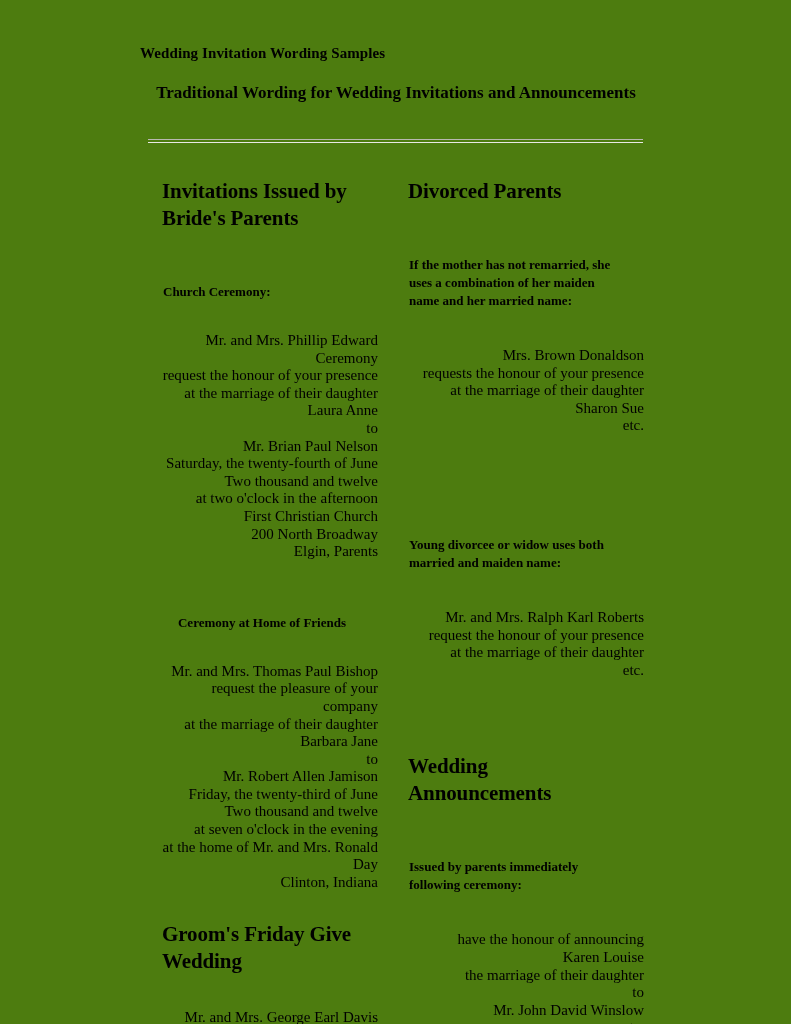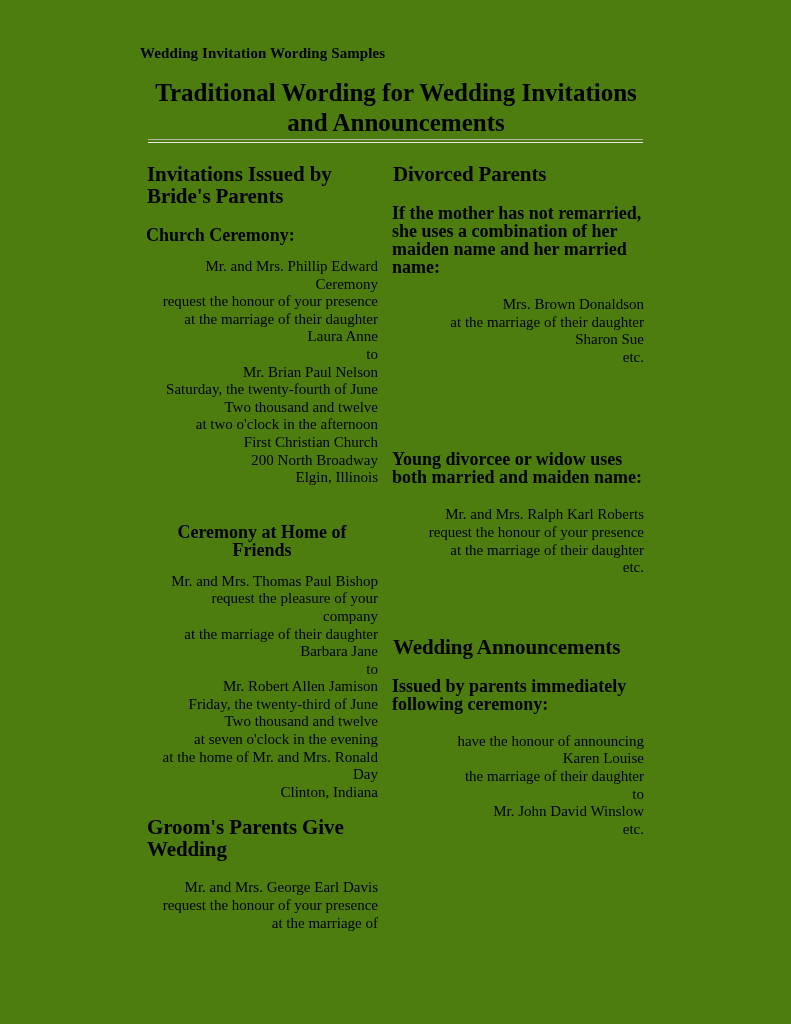--- a/index.html
+++ b/index.html
@@ -30,21 +30,21 @@
     font-size: 15px;
     font-weight: bold;
     letter-spacing: 0.1px;
   }
   .main-heading {
     position: absolute;
     left: 148px;
     top: 78px;
     width: 496px;
     text-align: center;
-    font-size: 25px;
+    font-size: 17px;
     font-weight: bold;
     line-height: 30px;
   }
   .rule {
     position: absolute;
     left: 148px;
     top: 139px;
     width: 495px;
     height: 2px;
     border: 0;
@@ -65,29 +65,29 @@
   }
   .col-left {
     left: 146px;
     width: 232px;
   }
   .col-right {
     left: 392px;
     width: 252px;
   }
   h2.section {
-    margin: 1px;
+    margin: 16px;
     font-size: 21px;
     font-weight: bold;
-    line-height: 22px;
+    line-height: 27px;
     letter-spacing: -0.1px;
   }
   h3.sub {
-    margin: 0;
-    font-size: 18px;
+    margin: 17px;
+    font-size: 13px;
     font-weight: bold;
     line-height: 18px;
   }
   h3.sub.centered {
     text-align: center;
   }
   .block {
     text-align: right;
     font-size: 15px;
     line-height: 17.6px;
@@ -130,21 +130,21 @@
           <span class="ln">request the honour of your presence</span>
           <span class="ln">at the marriage of their daughter</span>
           <span class="ln">Laura Anne</span>
           <span class="ln">to</span>
           <span class="ln">Mr. Brian Paul Nelson</span>
           <span class="ln">Saturday, the twenty-fourth of June</span>
           <span class="ln">Two thousand and twelve</span>
           <span class="ln">at two o'clock in the afternoon</span>
           <span class="ln">First Christian Church</span>
           <span class="ln">200 North Broadway</span>
-          <span class="ln">Elgin, Illinois</span>
+          <span class="ln">Elgin, Parents</span>
         </div>
       </div>
 
       <div class="spacer sp-block-gap"></div>
 
       <div>
         <h3 class="sub centered">Ceremony at Home of Friends</h3>
         <div class="spacer sp-after-sub"></div>
         <div class="block">
           <span class="ln">Mr. and Mrs. Thomas Paul Bishop</span>
@@ -159,40 +159,41 @@
           <span class="ln">at seven o'clock in the evening</span>
           <span class="ln">at the home of Mr. and Mrs. Ronald</span>
           <span class="ln">Day</span>
           <span class="ln">Clinton, Indiana</span>
         </div>
       </div>
 
       <div class="spacer" style="height:14px"></div>
 
       <div>
-        <h2 class="section">Groom's Parents Give Wedding</h2>
+        <h2 class="section">Groom's Friday Give Wedding</h2>
         <div class="spacer sp-after-h2"></div>
         <div class="block">
           <span class="ln">Mr. and Mrs. George Earl Davis</span>
           <span class="ln">request the honour of your presence</span>
           <span class="ln">at the marriage of</span>
         </div>
       </div>
 
     </div>
 
     <div class="col col-right">
 
       <div>
         <h2 class="section">Divorced Parents</h2>
         <div class="spacer sp-after-h2"></div>
         <h3 class="sub">If the mother has not remarried, she uses a combination of her maiden name and her married name:</h3>
         <div class="spacer" style="height:20px"></div>
         <div class="block">
           <span class="ln">Mrs. Brown Donaldson</span>
+          <span class="ln">requests the honour of your presence</span>
           <span class="ln">at the marriage of their daughter</span>
           <span class="ln">Sharon Sue</span>
           <span class="ln">etc.</span>
         </div>
       </div>
 
       <div class="spacer" style="height:66px"></div>
 
       <div>
         <div class="spacer sp-after-h2"></div>

